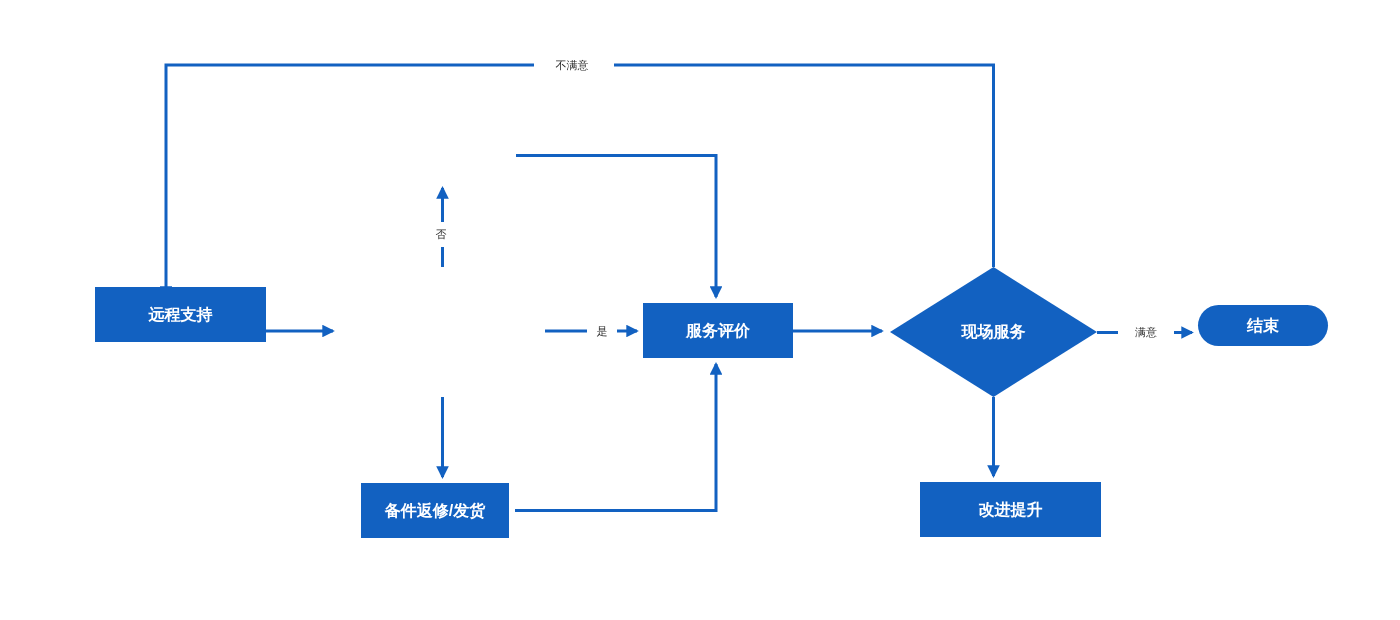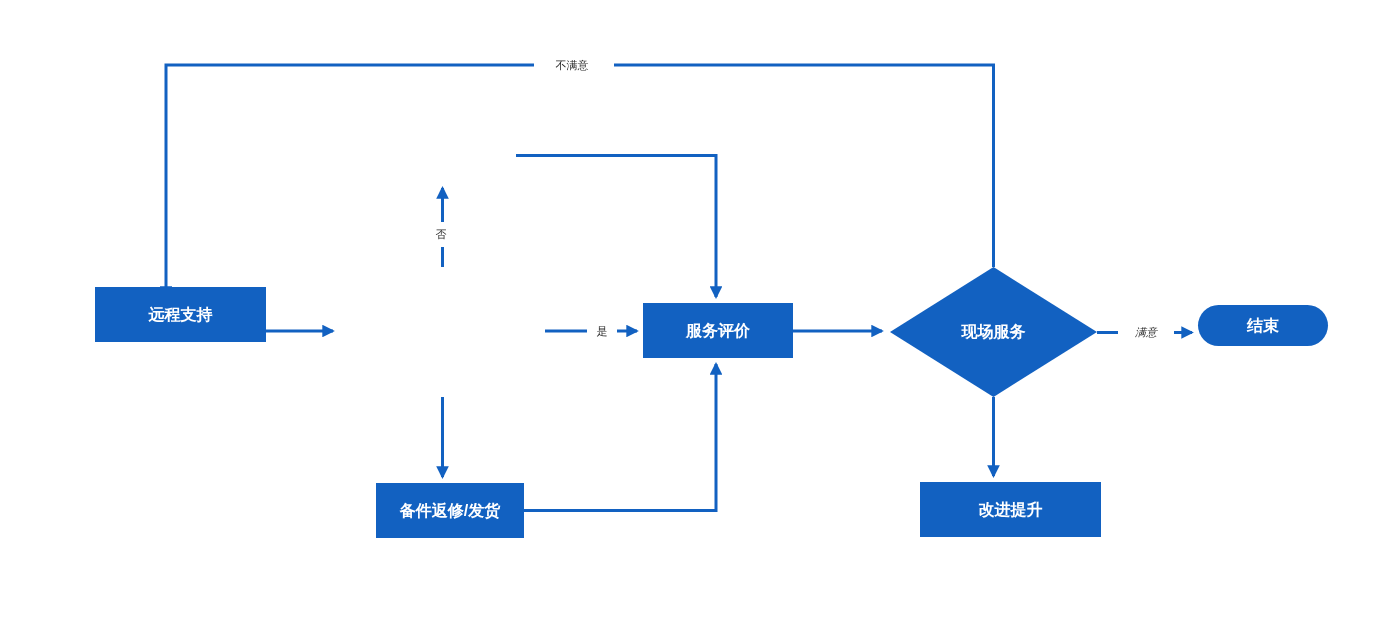--- a/index.html
+++ b/index.html
@@ -93,29 +93,29 @@
 
     <path d="M993.5,397 V476" marker-end="url(#arrow)"></path>
   </svg>
 
   <div class="node process" style="left:95px; top:287px; width:171px; height:55px;text-align:right;">远程支持</div>
 
 
 
   <div class="node process" style="left:643px; top:303px; width:150px; height:55px;">服务评价</div>
 
-  <div class="node process" style="left:376px; top:483px; width:148px; height:55px;">备件返修/发货</div>
+  <div class="node process" style="left:361px; top:483px; width:148px; height:55px;">备件返修/发货</div>
 
   <div class="node decision" style="left:890px; top:267px; width:207px; height:130px;">现场服务</div>
 
   <div class="node process" style="left:920px; top:482px; width:181px; height:55px;">改进提升</div>
 
   <div class="node terminator" style="left:1198px; top:305px; width:130px; height:41px;">结束</div>
 
   <div class="edge-label" style="left:441px; top:234px;">否</div>
 
   <div class="edge-label" style="left:602px; top:331px;">是</div>
 
-  <div class="edge-label" style="left:1146px; top:332px;font-style:italic;">满意</div>
+  <div class="edge-label" style="left:1146px; top:332px;">满意</div>
 
   <div class="edge-label" style="left:572px; top:65px;">不满意</div>
 
 </div>
 
 </body></html>

